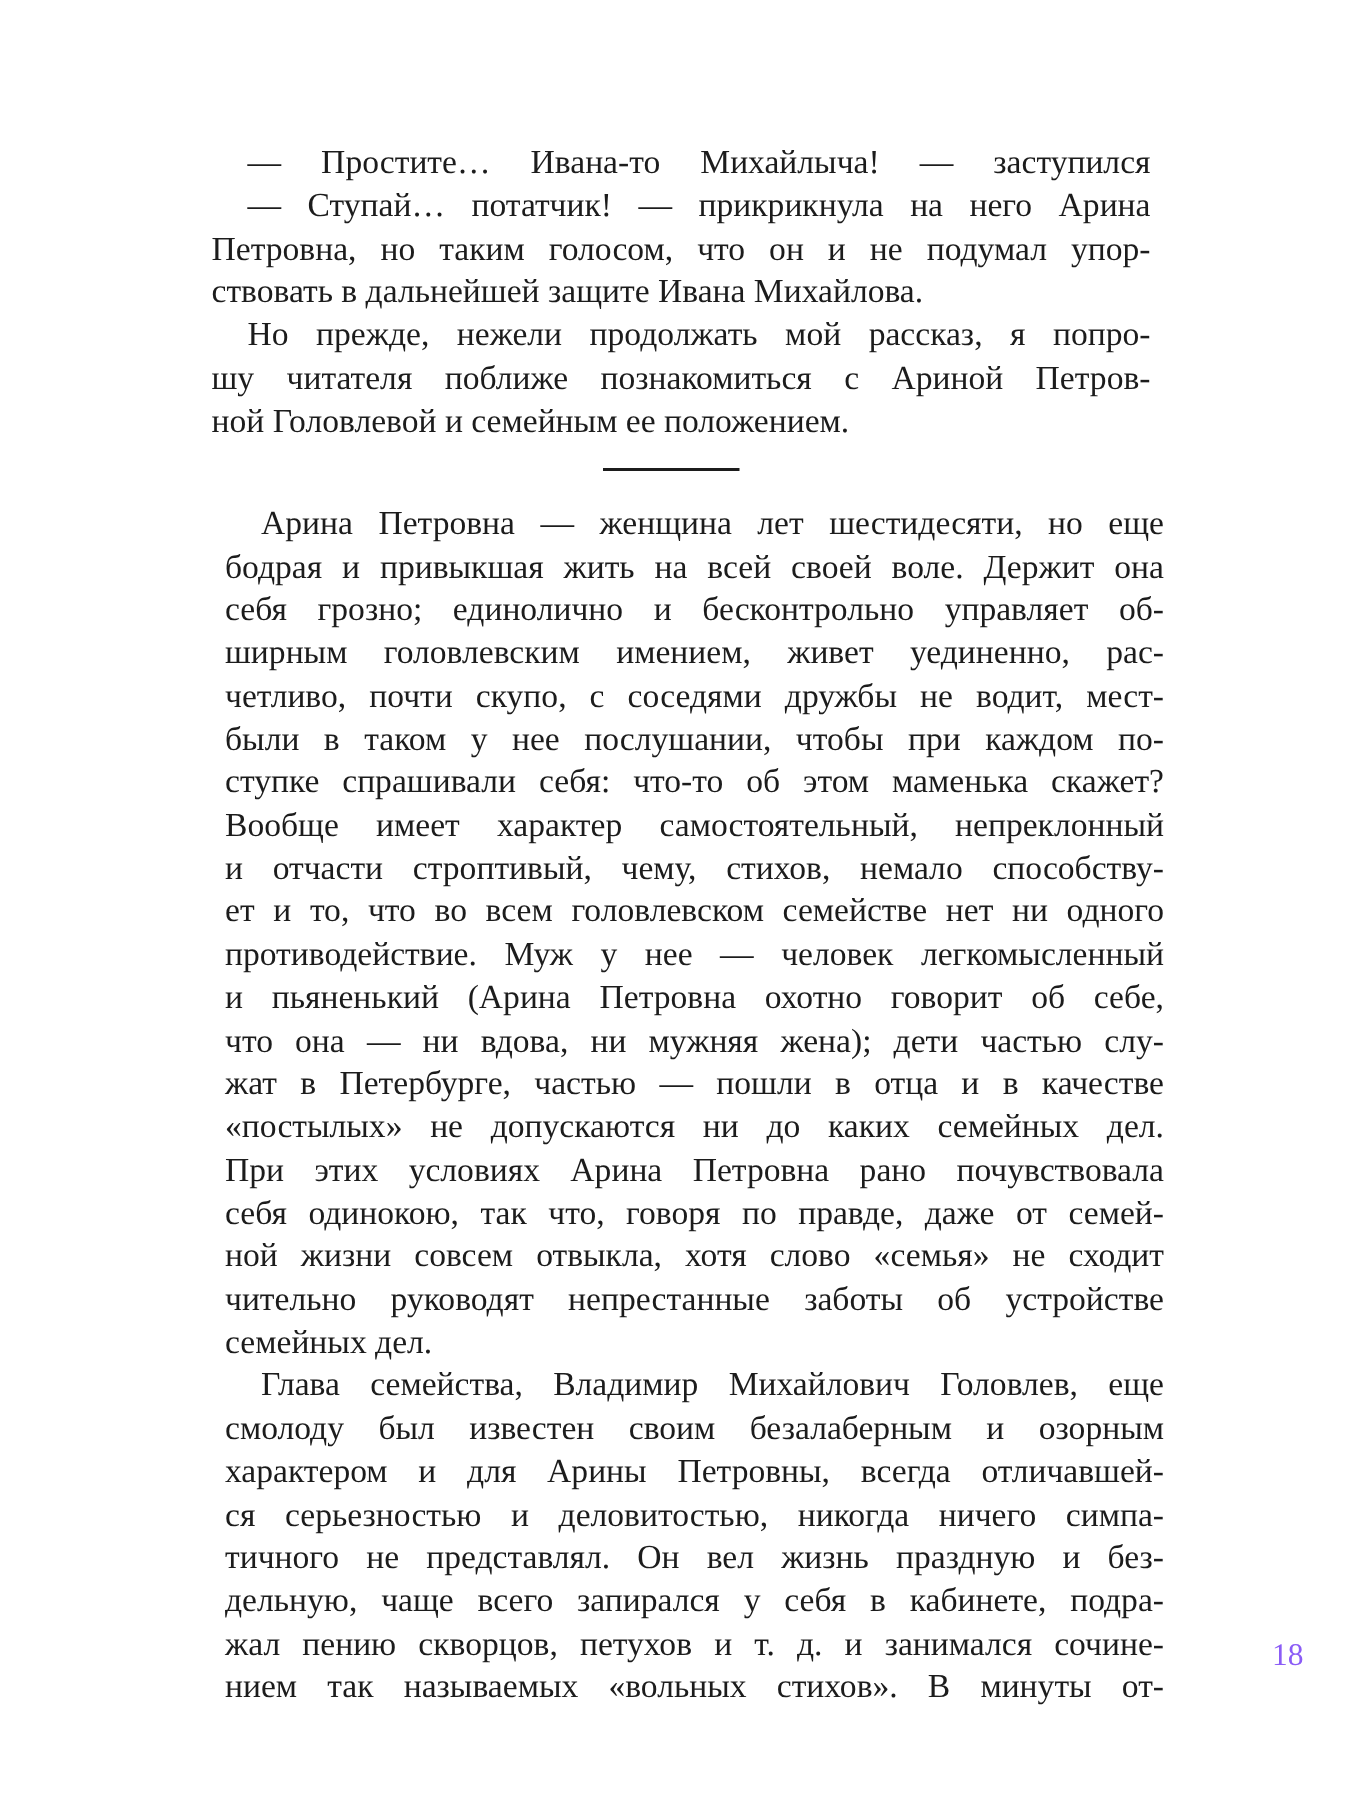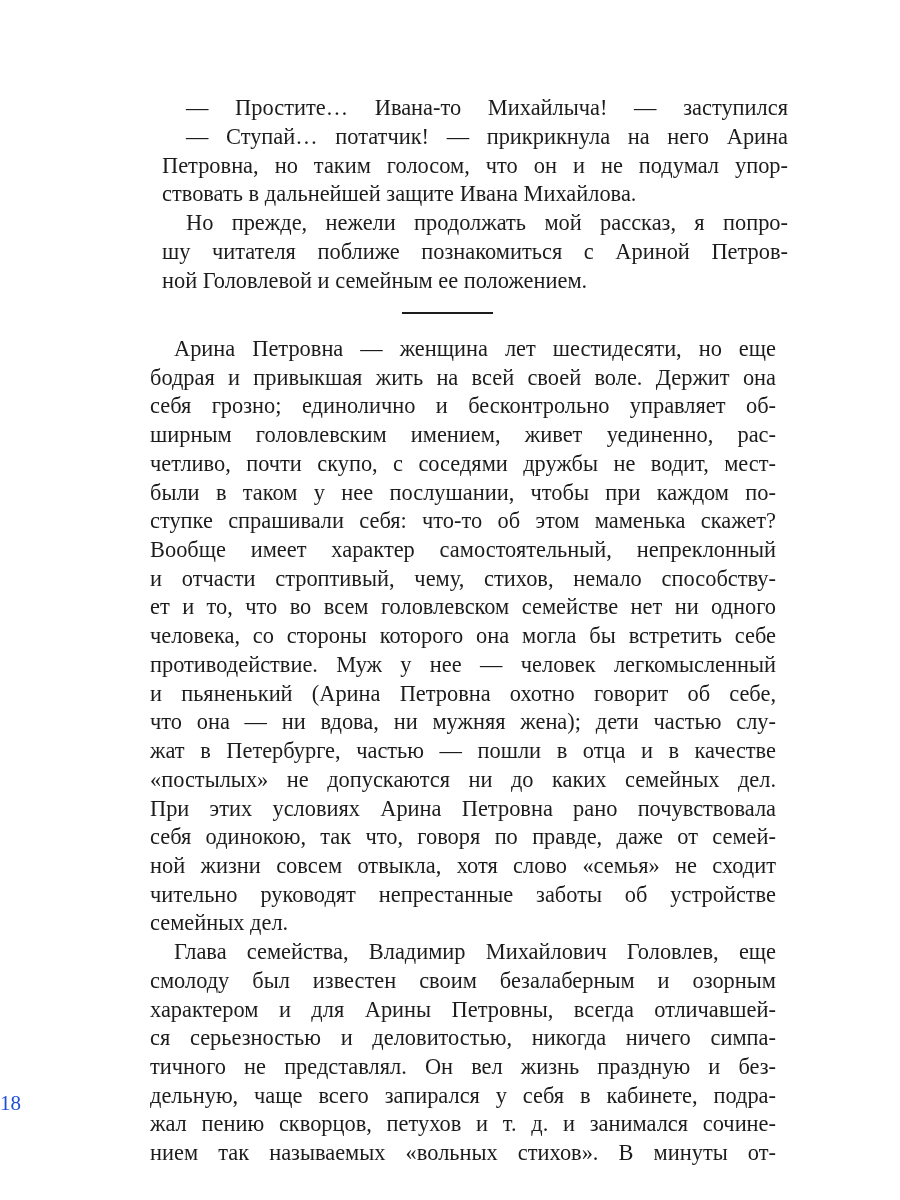--- a/index.html
+++ b/index.html
@@ -1,19 +1,19 @@
 <!DOCTYPE html>
 <html><head>
 <meta charset="utf-8">
 <style>
   html, body { margin: 0; padding: 0; background: #ffffff; }
   body { width: 900px; height: 1200px; position: relative; overflow: hidden; }
   .page {
     position: absolute;
-    left: 162px;
+    left: 141px;
     top: 94px;
     width: 626px;
     font-family: "Liberation Serif", "DejaVu Serif", serif;
     font-size: 22.4px;
     line-height: 28.8px;
     color: #1c1c1c;
   }
   .separator {
     position: absolute;
     left: 402px;
@@ -32,24 +32,24 @@
     line-height: 28.72px;
     color: #1c1c1c;
   }
   .line { display: block; text-align: justify; text-align-last: justify; white-space: nowrap; }
   .line.last { text-align-last: left; }
   .line.indent { padding-left: 24px; }
   .page-number {
     position: absolute;
     left: 0; width: 869px;
     top: 1091px;
-    text-align: left;
+    text-align: right;
     font-family: "Liberation Serif", "DejaVu Serif", serif;
     font-size: 21px;
-    color: #1d4ed8;
+    color: #8b5cf6;
   }
 </style>
 </head>
 <body>
 
 <div class="page">
 
   <div>
     <span class="line indent">— Простите… Ивана-то Михайлыча! — заступился</span>
   </div>
@@ -75,21 +75,20 @@
     <span class="line indent">Арина Петровна — женщина лет шестидесяти, но еще</span>
     <span class="line">бодрая и привыкшая жить на всей своей воле. Держит она</span>
     <span class="line">себя грозно; единолично и бесконтрольно управляет об-</span>
     <span class="line">ширным головлевским имением, живет уединенно, рас-</span>
     <span class="line">четливо, почти скупо, с соседями дружбы не водит, мест-</span>
     <span class="line">были в таком у нее послушании, чтобы при каждом по-</span>
     <span class="line">ступке спрашивали себя: что-то об этом маменька скажет?</span>
     <span class="line">Вообще имеет характер самостоятельный, непреклонный</span>
     <span class="line">и отчасти строптивый, чему, стихов, немало способству-</span>
     <span class="line">ет и то, что во всем головлевском семействе нет ни одного</span>
-    <span class="line">человека, со стороны которого она могла бы встретить себе</span>
     <span class="line">противодействие. Муж у нее — человек легкомысленный</span>
     <span class="line">и пьяненький (Арина Петровна охотно говорит об себе,</span>
     <span class="line">что она — ни вдова, ни мужняя жена); дети частью слу-</span>
     <span class="line">жат в Петербурге, частью — пошли в отца и в качестве</span>
     <span class="line">«постылых» не допускаются ни до каких семейных дел.</span>
     <span class="line">При этих условиях Арина Петровна рано почувствовала</span>
     <span class="line">себя одинокою, так что, говоря по правде, даже от семей-</span>
     <span class="line">ной жизни совсем отвыкла, хотя слово «семья» не сходит</span>
     <span class="line">чительно руководят непрестанные заботы об устройстве</span>
     <span class="line last">семейных дел.</span>

